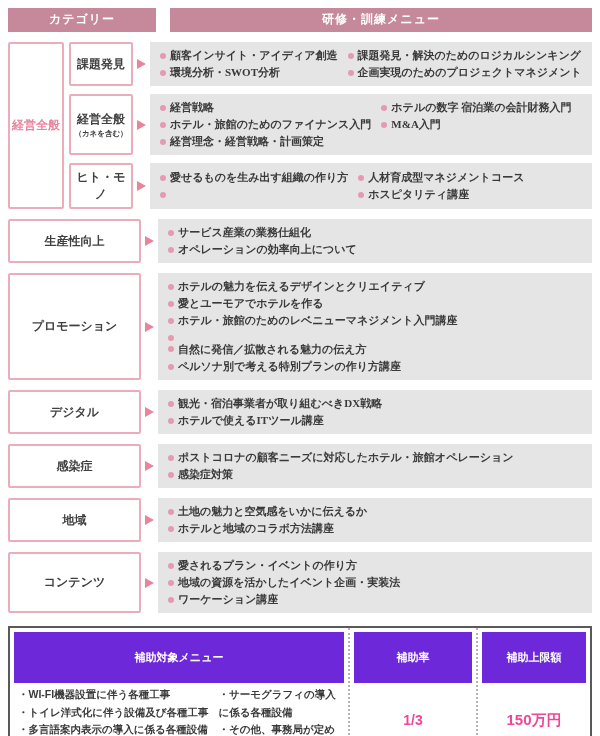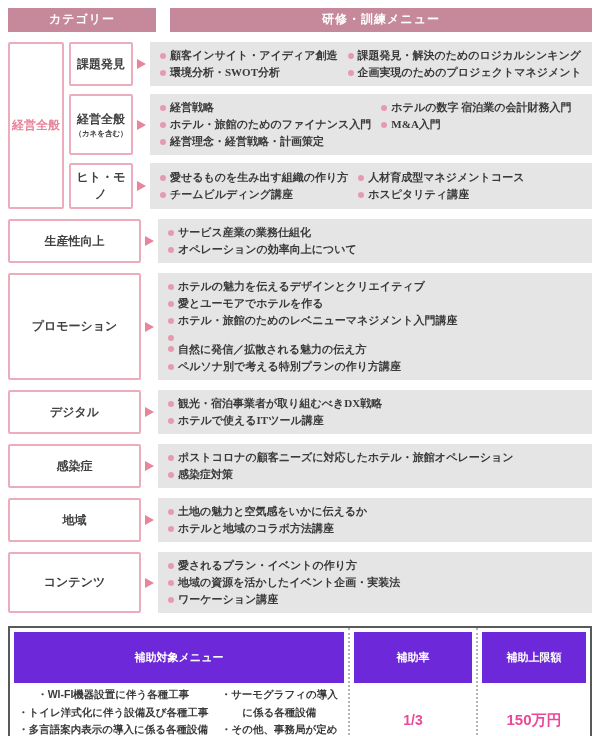--- a/index.html
+++ b/index.html
@@ -57,21 +57,21 @@
   
   .subsidy { margin-top: 13px; border: 2px solid #58595b; display: grid;
              grid-template-columns: 1fr 128px 114px; background: #fff; }
   .s-col { display: flex; flex-direction: column; }
   .s-col + .s-col { border-left: 2px dotted #b4b4b4; }
   .s-hdr { margin: 4px 4px 2px; background: #6d28d9; color: #fff; font-size: 11px;
            font-weight: bold; text-align: center; padding: 18px 0; }
   .s-menu-body { display: grid; grid-template-columns: max-content 1fr;
                  column-gap: 10px; padding: 1px 8px 7px; }
   .s-items { list-style: none; margin: 0; padding: 0; }
-  .s-items li { font-size: 10.5px; font-weight: bold; color: #3a3a3a; line-height: 1.65; text-align: center; }
+  .s-items li { font-size: 10.5px; font-weight: bold; color: #3a3a3a; line-height: 1.65; }
   .s-items li::before { content: "・"; }
   .s-val { flex: 1; display: flex; align-items: center; justify-content: center;
            font-weight: bold; color: #ec4899; padding-bottom: 8px; }
   .rate-val { font-size: 14px; }
   .cap-val { font-size: 15px; }
 </style>
 </head>
 <body>
 
 <div class="page">
@@ -158,21 +158,20 @@
               <div class="tri"></div>
             </div>
             <div class="row-content two-col">
               <ul class="items">
                 <li>
                   <span class="bullet"></span>
                   <span>愛せるものを生み出す組織の作り方</span>
                 </li>
                 <li>
                   <span class="bullet"></span>
-                  <span>チームビルディング講座</span>
                 </li>
               </ul>
               <ul class="items">
                 <li>
                   <span class="bullet"></span>
                   <span>人材育成型マネジメントコース</span>
                 </li>
                 <li>
                   <span class="bullet"></span>
                   <span>ホスピタリティ講座</span>

